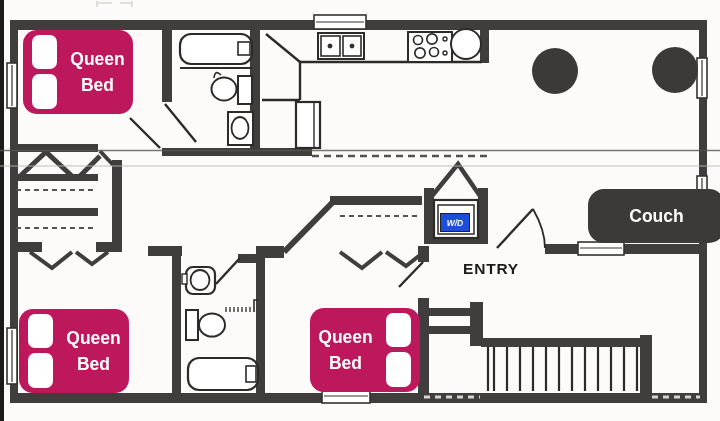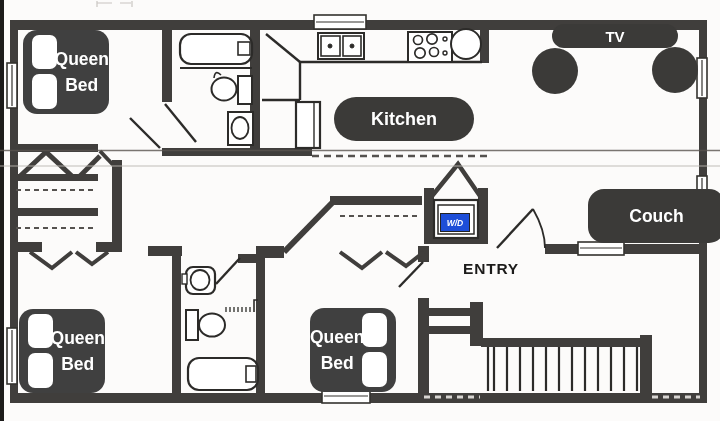--- a/index.html
+++ b/index.html
@@ -5,21 +5,21 @@
   html,body{margin:0;padding:0;background:#ffffff;}
   .canvas{
     position:relative;width:720px;height:421px;overflow:hidden;
     background:#fcfbfa;
     font-family:"Liberation Sans",sans-serif;
   }
   .canvas svg{position:absolute;left:0;top:0;}
   .lbl{position:absolute;color:#fff;font-weight:bold;z-index:5;}
   .pill{background:#3b3a38;display:flex;align-items:center;justify-content:center;}
   
-  .bed{width:86px;height:84px;border-radius:14px;background:#404040;display:flex;}
+  .bed{width:110px;height:84px;border-radius:14px;background:#be185d;display:flex;}
   .pillow-col{width:39px;position:relative;}
   .pillow{position:absolute;left:9px;width:25px;background:#fff;border-radius:7px;}
   .pillow.p1{top:5px;height:34px;}
   .pillow.p2{top:44px;height:35px;}
   .bed.pright .pillow-col{order:2;}
   .bed.pright .pillow{left:auto;right:9px;}
   .bed-text{flex:1;display:flex;flex-direction:column;align-items:center;justify-content:center;
     font-size:17.5px;line-height:26px;}
   .kitchen-pill{left:334px;top:97px;width:140px;height:44px;border-radius:22px;font-size:18px;}
   .tv-pill{left:552px;top:24px;width:126px;height:24px;border-radius:12px;font-size:15px;}
@@ -234,19 +234,17 @@
     <div class="pillow-col">
       <div class="pillow p1"></div>
       <div class="pillow p2"></div>
     </div>
     <div class="bed-text">
       <span>Queen</span>
       <span>Bed</span>
     </div>
   </div>
 
-  <div class="lbl pill kitchen-pill">Kitchen</div>
-  <div class="lbl pill tv-pill">TV</div>
   <div class="lbl pill couch-pill">Couch</div>
   <div class="entry-lbl">ENTRY</div>
   <div class="wd-lbl">W/D</div>
 
 </div>
 
 </body></html>

